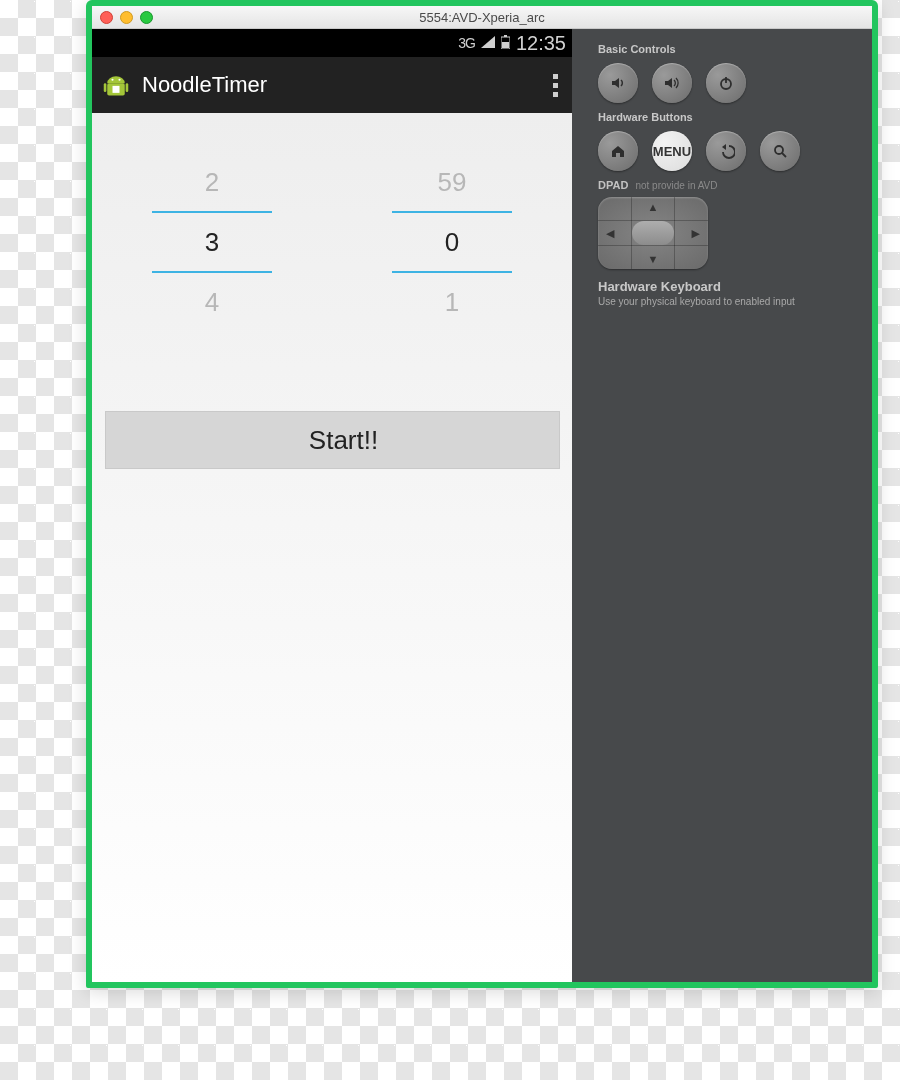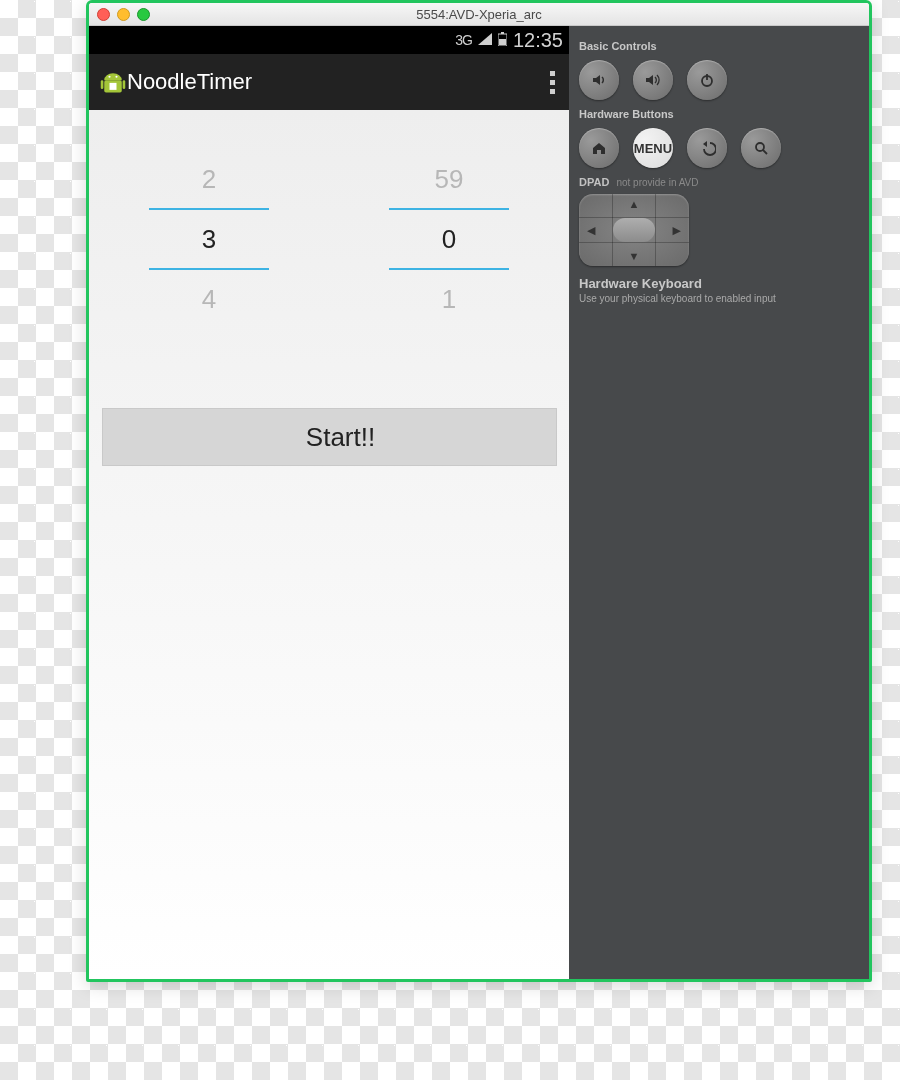--- a/index.html
+++ b/index.html
@@ -10,47 +10,47 @@
       linear-gradient(45deg,#e5e5e5 25%,transparent 25%),
       linear-gradient(-45deg,#e5e5e5 25%,transparent 25%),
       linear-gradient(45deg,transparent 75%,#e5e5e5 75%),
       linear-gradient(-45deg,transparent 75%,#e5e5e5 75%);
     background-size:36px 36px;
     background-position:0 0,0 18px,18px -18px,-18px 0;
     font-family:"Helvetica Neue",Arial,sans-serif;
   }
   .mac-window{
     position:absolute;left:86px;top:0;width:780px;height:976px;
-    border:3px solid #22c55e;border-radius:6px 6px 2px 2px;
+    border:6px solid #22c55e;border-radius:6px 6px 2px 2px;
     background:#fff;box-shadow:0 4px 18px rgba(0,0,0,0.15);
     display:flex;flex-direction:column;overflow:hidden;
   }
   .titlebar{
     height:22px;flex:0 0 22px;
     background:linear-gradient(#f7f7f7,#e4e4e4);
     border-bottom:1px solid #c9c9c9;
     display:flex;align-items:center;position:relative;
   }
   .traffic{display:flex;gap:7px;margin-left:8px;}
   .tl{width:11px;height:11px;border-radius:50%;}
   .tl-close{background:#ff5f57;border:1px solid #d04034;}
   .tl-min{background:#ffbd2e;border:1px solid #d09a20;}
   .tl-max{background:#28c940;border:1px solid #18952c;}
   .title{position:absolute;left:0;right:0;text-align:center;font-size:13px;color:#4a4a4a;}
   .emu{flex:1;display:flex;background:#47494b;}
   .device{flex:0 0 480px;height:100%;display:flex;flex-direction:column;background:#000;}
-  .side{flex:1;background:#47494b;padding:8px 10px;color:#bfbfbf;font-size:11px;}
+  .side{flex:1;background:#47494b;padding:8px 26px;color:#bfbfbf;font-size:11px;}
   .statusbar{
     height:28px;background:#000;color:#d1d1d1;
     display:flex;align-items:center;justify-content:flex-end;gap:6px;
     font-size:20px;padding:0 6px;font-family:Arial,sans-serif;
   }
   .sb-icon{font-size:14px;letter-spacing:-1px;color:#cfcfcf;}
   .actionbar{
-    height:56px;background:#222;display:flex;align-items:center;gap:0;padding:0 10px;
+    height:56px;background:#222;display:flex;align-items:center;gap:12px;padding:0 10px;
   }
   .android-logo{width:28px;height:28px;position:relative;}
   .android-logo svg{width:28px;height:28px;}
   .app-title{color:#fff;font-size:22px;}
   .overflow{margin-left:auto;display:flex;flex-direction:column;gap:4px;padding:4px;}
   .overflow span{width:5px;height:5px;background:#cfcfcf;}
   .content{
     flex:1;background:linear-gradient(#eeeeee,#ffffff);
     display:flex;flex-direction:column;align-items:center;
   }

